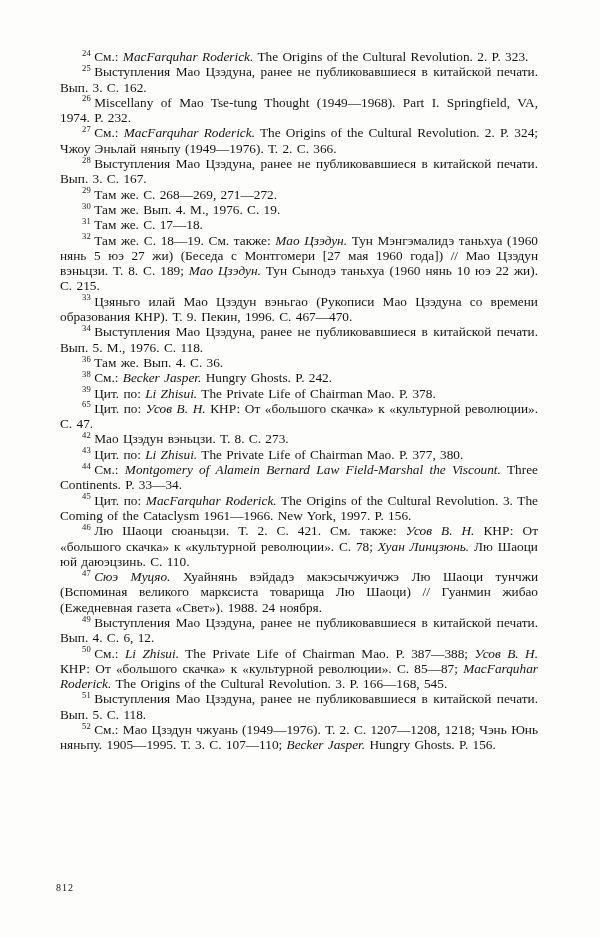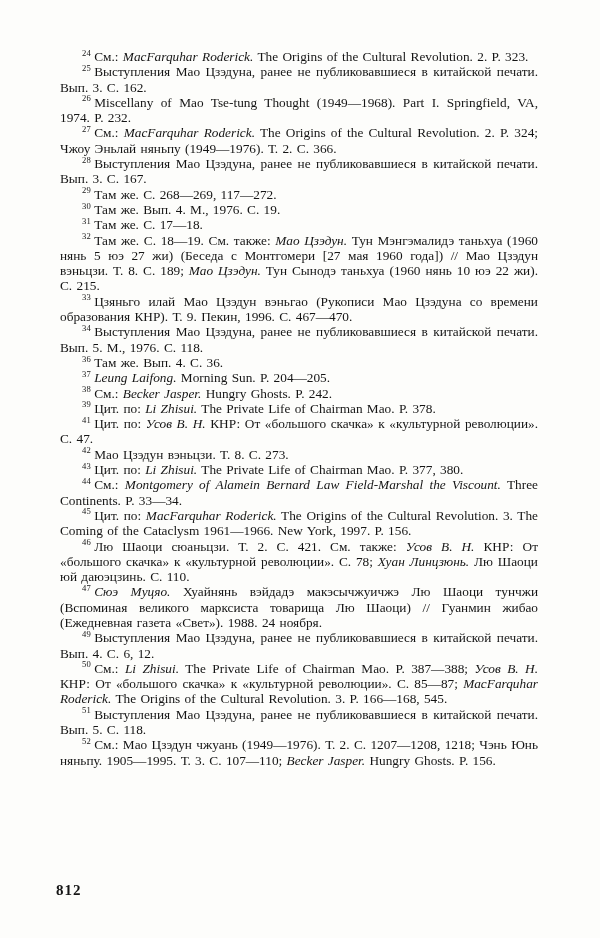--- a/index.html
+++ b/index.html
@@ -37,47 +37,45 @@
     margin-right: 3px;
     letter-spacing: 0.3px;
   }
   .note .it {
     font-style: italic;
   }
   .page-number {
     position: absolute;
     left: 56px;
     top: 882px;
-    font-size: 15px;
+    font-size: 10px;
     letter-spacing: 1px;
     font-family: "Liberation Serif", "DejaVu Serif", serif;
-    font-weight: bold;
   }
 </style>
 </head>
 <body>
 
 <div class="page">
   <div class="footnotes">
       <p class="note"><sup class="fn-num">24</sup><span class="">См.: </span><span class="it">MacFarquhar Roderick.</span><span class=""> The Origins of the Cultural Revolution. 2. P. 323.</span></p>
       <p class="note"><sup class="fn-num">25</sup><span class="">Выступления Мао Цзэдуна, ранее не публиковавшиеся в китайской печати. Вып. 3. С. 162.</span></p>
       <p class="note"><sup class="fn-num">26</sup><span class="">Miscellany of Mao Tse-tung Thought (1949—1968). Part I. Springfield, VA, 1974. P. 232.</span></p>
       <p class="note"><sup class="fn-num">27</sup><span class="">См.: </span><span class="it">MacFarquhar Roderick.</span><span class=""> The Origins of the Cultural Revolution. 2. P. 324; Чжоу Эньлай няньпу (1949—1976). Т. 2. С. 366.</span></p>
       <p class="note"><sup class="fn-num">28</sup><span class="">Выступления Мао Цзэдуна, ранее не публиковавшиеся в китайской печати. Вып. 3. С. 167.</span></p>
-      <p class="note"><sup class="fn-num">29</sup><span class="">Там же. С. 268—269, 117—272.</span></p>
+      <p class="note"><sup class="fn-num">29</sup><span class="">Там же. С. 268—269, 271—272.</span></p>
       <p class="note"><sup class="fn-num">30</sup><span class="">Там же. Вып. 4. М., 1976. С. 19.</span></p>
       <p class="note"><sup class="fn-num">31</sup><span class="">Там же. С. 17—18.</span></p>
       <p class="note"><sup class="fn-num">32</sup><span class="">Там же. С. 18—19. См. также: </span><span class="it">Мао Цзэдун.</span><span class=""> Тун Мэнгэмалидэ таньхуа (1960 нянь 5 юэ 27 жи) (Беседа с Монтгомери [27 мая 1960 года]) // Мао Цзэдун вэньцзи. Т. 8. С. 189; </span><span class="it">Мао Цзэдун.</span><span class=""> Тун Сынодэ таньхуа (1960 нянь 10 юэ 22 жи). С. 215.</span></p>
       <p class="note"><sup class="fn-num">33</sup><span class="">Цзяньго илай Мао Цзэдун вэньгао (Рукописи Мао Цзэдуна со времени образования КНР). Т. 9. Пекин, 1996. С. 467—470.</span></p>
       <p class="note"><sup class="fn-num">34</sup><span class="">Выступления Мао Цзэдуна, ранее не публиковавшиеся в китайской печати. Вып. 5. М., 1976. С. 118.</span></p>
       <p class="note"><sup class="fn-num">36</sup><span class="">Там же. Вып. 4. С. 36.</span></p>
-      <p class="note"><sup class="fn-num">37</sup><span class="it">Leung Laifong.</span><span class=""> Morning Sun. P. 204—205.</span></p>
       <p class="note"><sup class="fn-num">38</sup><span class="">См.: </span><span class="it">Becker Jasper.</span><span class=""> Hungry Ghosts. P. 242.</span></p>
       <p class="note"><sup class="fn-num">39</sup><span class="">Цит. по: </span><span class="it">Li Zhisui.</span><span class=""> The Private Life of Chairman Mao. P. 378.</span></p>
-      <p class="note"><sup class="fn-num">41</sup><span class="">Цит. по: </span><span class="it">Усов В. Н.</span><span class=""> КНР: От «большого скачка» к «культурной революции». С. 47.</span></p>
+      <p class="note"><sup class="fn-num">65</sup><span class="">Цит. по: </span><span class="it">Усов В. Н.</span><span class=""> КНР: От «большого скачка» к «культурной революции». С. 47.</span></p>
       <p class="note"><sup class="fn-num">42</sup><span class="">Мао Цзэдун вэньцзи. Т. 8. С. 273.</span></p>
       <p class="note"><sup class="fn-num">43</sup><span class="">Цит. по: </span><span class="it">Li Zhisui.</span><span class=""> The Private Life of Chairman Mao. P. 377, 380.</span></p>
       <p class="note"><sup class="fn-num">44</sup><span class="">См.: </span><span class="it">Montgomery of Alamein Bernard Law Field-Marshal the Viscount.</span><span class=""> Three Continents. P. 33—34.</span></p>
       <p class="note"><sup class="fn-num">45</sup><span class="">Цит. по: </span><span class="it">MacFarquhar Roderick.</span><span class=""> The Origins of the Cultural Revolution. 3. The Coming of the Cataclysm 1961—1966. New York, 1997. P. 156.</span></p>
       <p class="note"><sup class="fn-num">46</sup><span class="">Лю Шаоци сюаньцзи. Т. 2. С. 421. См. также: </span><span class="it">Усов В. Н.</span><span class=""> КНР: От «большого скачка» к «культурной революции». С. 78; </span><span class="it">Хуан Линцзюнь.</span><span class=""> Лю Шаоци юй даюэцзинь. С. 110.</span></p>
       <p class="note"><sup class="fn-num">47</sup><span class="it">Сюэ Муцяо.</span><span class=""> Хуайнянь вэйдадэ макэсычжуичжэ Лю Шаоци тунчжи (Вспоминая великого марксиста товарища Лю Шаоци) // Гуанмин жибао (Ежедневная газета «Свет»). 1988. 24 ноября.</span></p>
       <p class="note"><sup class="fn-num">49</sup><span class="">Выступления Мао Цзэдуна, ранее не публиковавшиеся в китайской печати. Вып. 4. С. 6, 12.</span></p>
       <p class="note"><sup class="fn-num">50</sup><span class="">См.: </span><span class="it">Li Zhisui.</span><span class=""> The Private Life of Chairman Mao. P. 387—388; </span><span class="it">Усов В. Н.</span><span class=""> КНР: От «большого скачка» к «культурной революции». С. 85—87; </span><span class="it">MacFarquhar Roderick.</span><span class=""> The Origins of the Cultural Revolution. 3. P. 166—168, 545.</span></p>
       <p class="note"><sup class="fn-num">51</sup><span class="">Выступления Мао Цзэдуна, ранее не публиковавшиеся в китайской печати. Вып. 5. С. 118.</span></p>
       <p class="note"><sup class="fn-num">52</sup><span class="">См.: Мао Цзэдун чжуань (1949—1976). Т. 2. С. 1207—1208, 1218; Чэнь Юнь няньпу. 1905—1995. Т. 3. С. 107—110; </span><span class="it">Becker Jasper.</span><span class=""> Hungry Ghosts. P. 156.</span></p>

